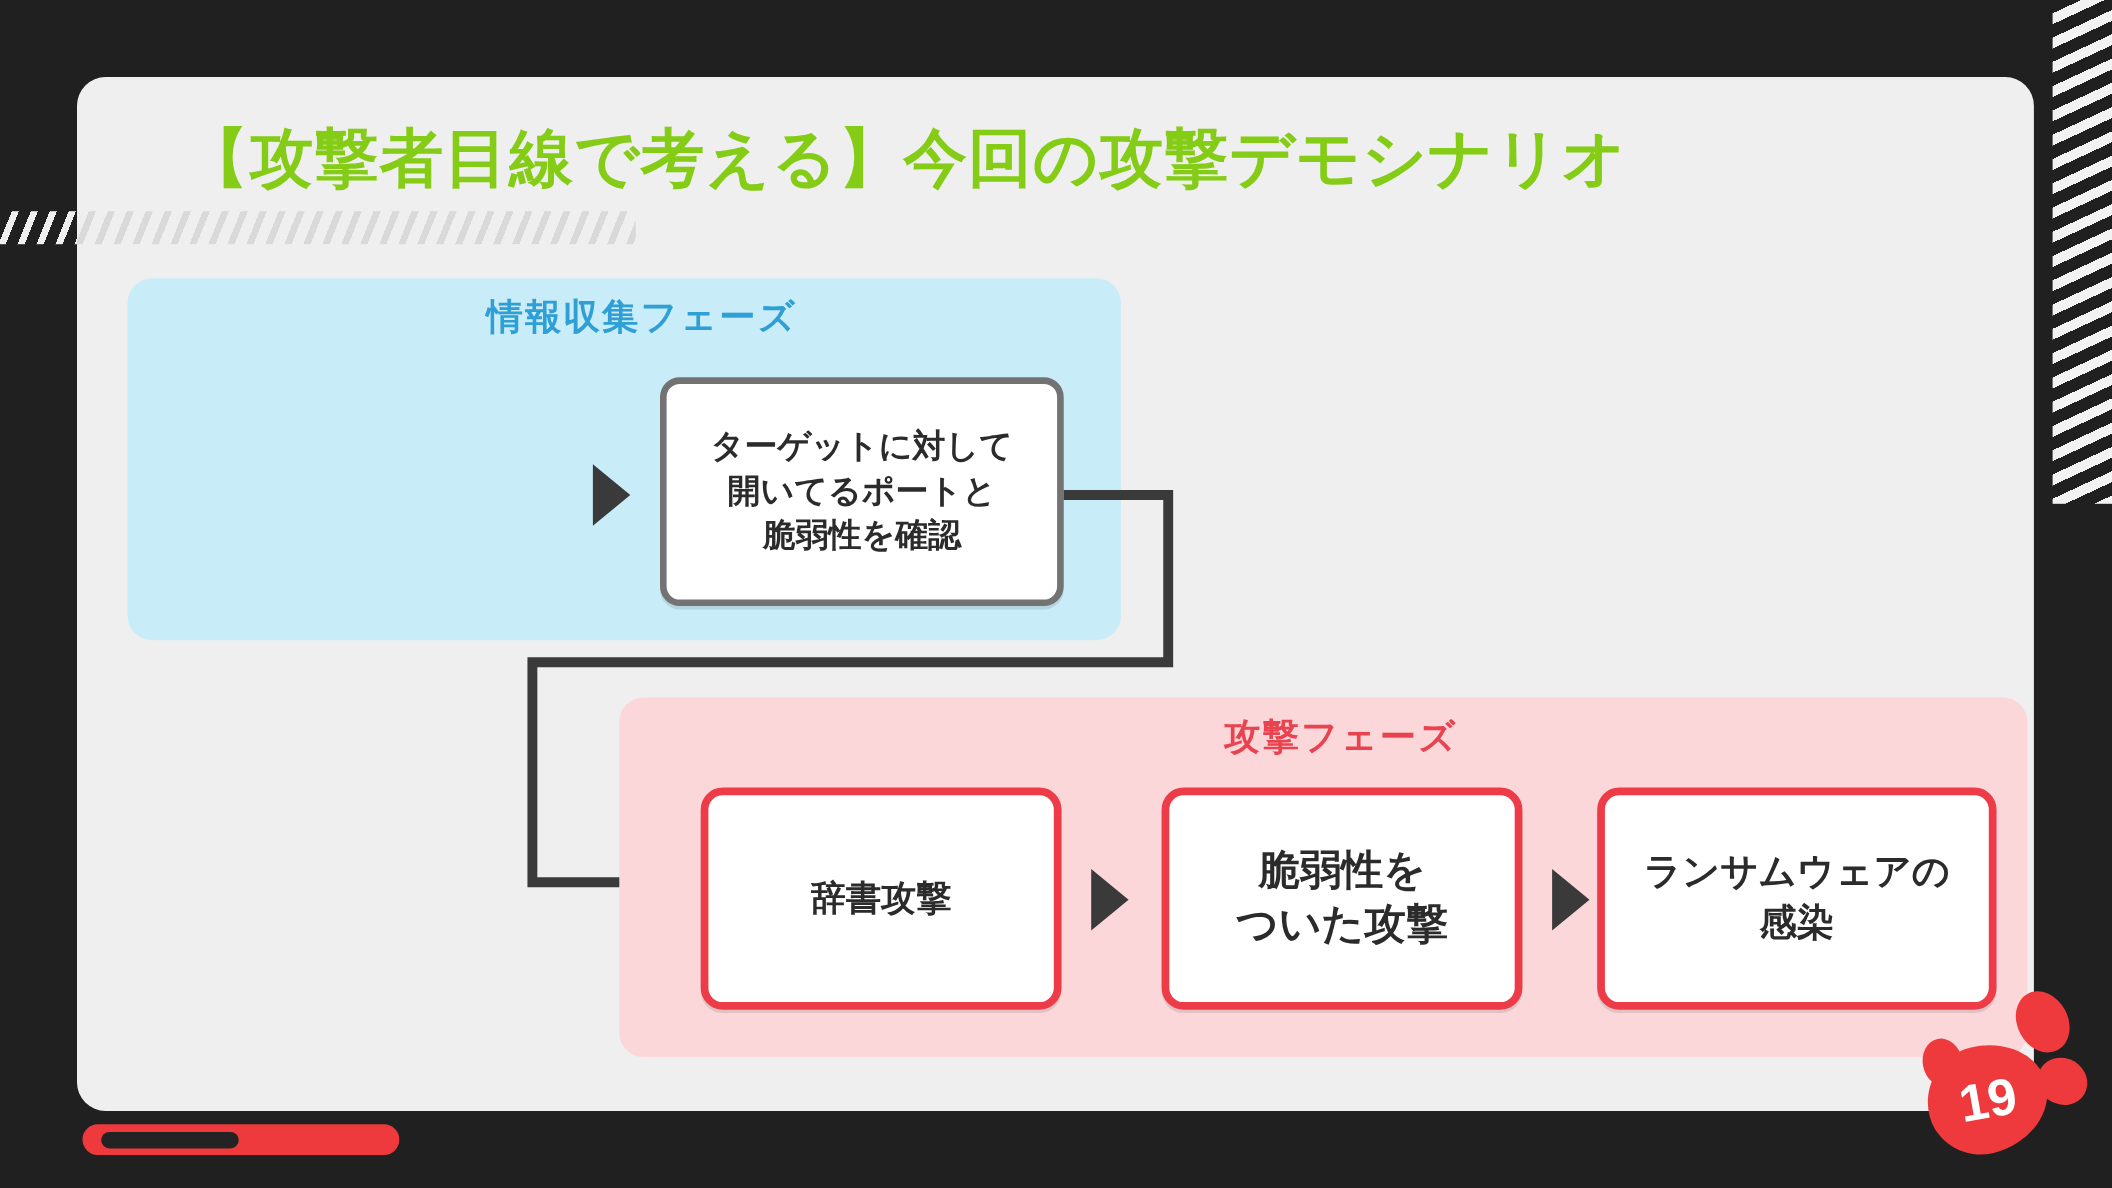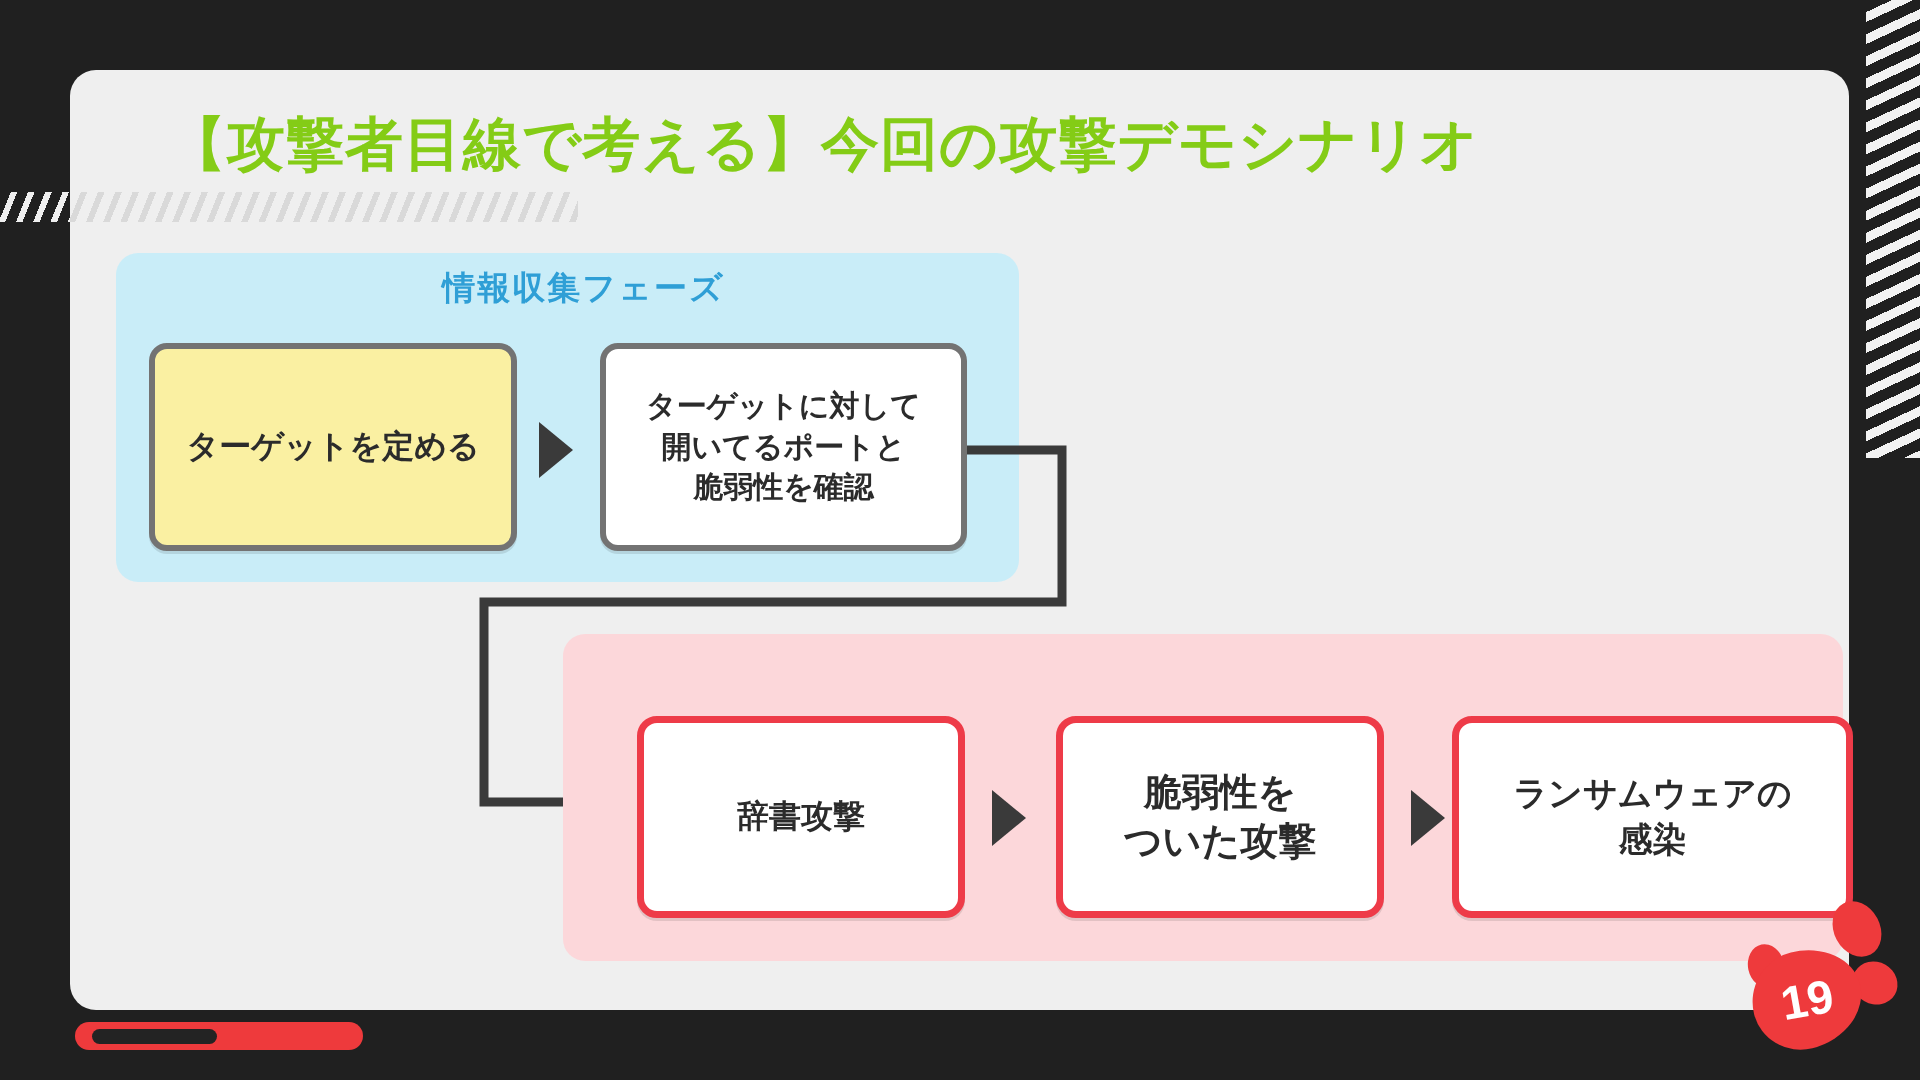--- a/index.html
+++ b/index.html
@@ -51,21 +51,21 @@
     position:absolute; background:#ffffff; display:flex; align-items:center; justify-content:center;
     text-align:center; font-weight:800; color:#2b2b2b; white-space:pre-line;
     box-shadow:0 3px 0 rgba(0,0,0,0.10);
   }
   .step-blue { border:6px solid #737373; border-radius:18px; }
   .step-red  { border:7px solid #ee3b48; border-radius:20px; }
   .step-target { left:149px; top:343px; width:368px; height:208px; background:#faf0a2; font-size:32px; }
   .step-ports  { left:600px; top:343px; width:367px; height:208px; font-size:30px; line-height:1.35; }
   .step-dict   { left:637px;  top:716px; width:328px; height:202px; font-size:32px; }
   .step-vuln   { left:1056px; top:716px; width:328px; height:202px; font-size:38px; line-height:1.3; }
-  .step-ransom { left:1452px; top:716px; width:401px; height:202px; font-size:34px; line-height:1.35; }
+  .step-ransom { left:1452px; top:716px; width:363px; height:202px; font-size:34px; line-height:1.35; }
 
   
   .arrow {
     position:absolute; width:0; height:0;
     border-top:28px solid transparent; border-bottom:28px solid transparent;
     border-left:34px solid #3a3a3a;
   }
   .arrow1 { left:539px;  top:422px; }
   .arrow2 { left:992px;  top:790px; }
   .arrow3 { left:1411px; top:790px; }
@@ -104,32 +104,32 @@
   <div class="slide"></div>
 
   <div class="hatch-black"></div>
   <div class="hatch-gray"></div>
   <div class="stripes-tr"></div>
 
   <h1 class="title">【攻撃者目線で考える】今回の攻撃デモシナリオ</h1>
 
   <div class="phase recon-box"></div>
   <div class="phase-label recon-label">情報収集フェーズ</div>
-  <div class="step step-blue step-target">ターゲットを定める</div>
   <div class="arrow arrow1"></div>
   <div class="step step-blue step-ports">ターゲットに対して
 開いてるポートと
 脆弱性を確認</div>
 
   <svg class="connector-svg" viewBox="0 0 1920 1080">
     <polyline points="967,450 1062,450 1062,602 484,602 484,802 568,802" fill="none" stroke="#3a3a3a" stroke-width="9"></polyline>
     <polygon points="566,776 598,802 566,828" fill="#3a3a3a"></polygon>
   </svg>
 
   <div class="phase attack-box"></div>
+  <div class="phase-label attack-label">攻撃フェーズ</div>
   <div class="step step-red step-dict">辞書攻撃</div>
   <div class="arrow arrow2"></div>
   <div class="step step-red step-vuln">脆弱性を
 ついた攻撃</div>
   <div class="arrow arrow3"></div>
   <div class="step step-red step-ransom">ランサムウェアの
 感染</div>
 
   <div class="footer-bar">
     <div class="footer-bar-inner"></div>

